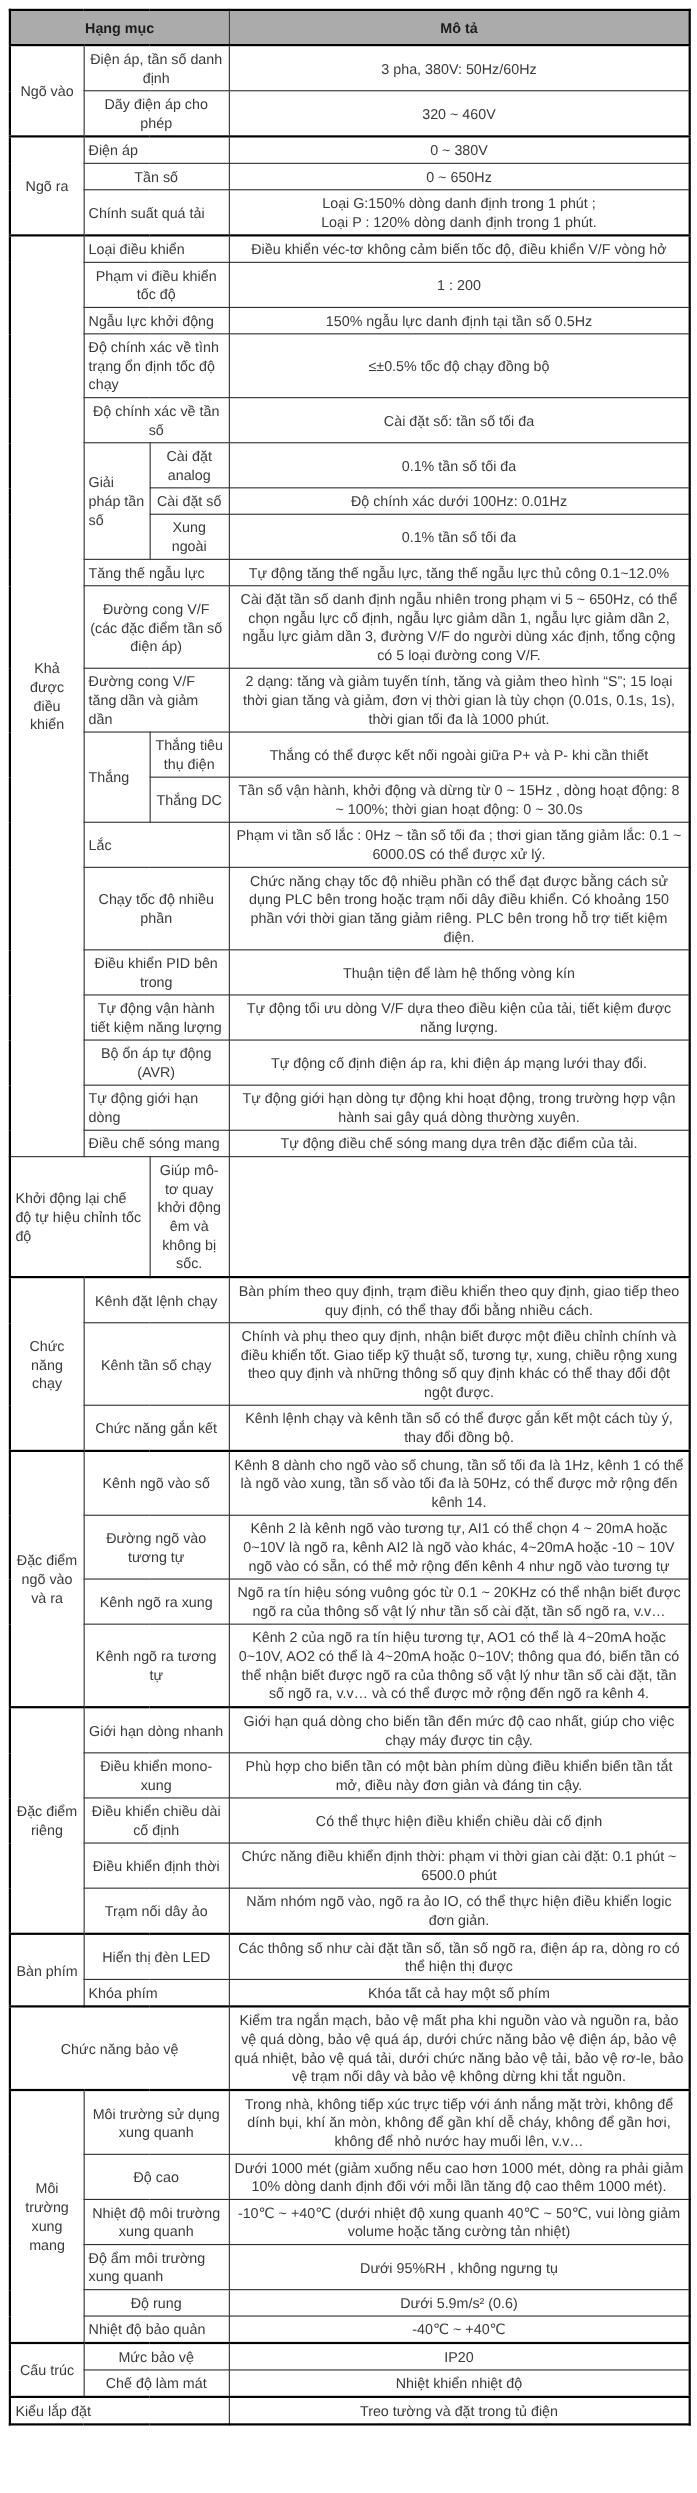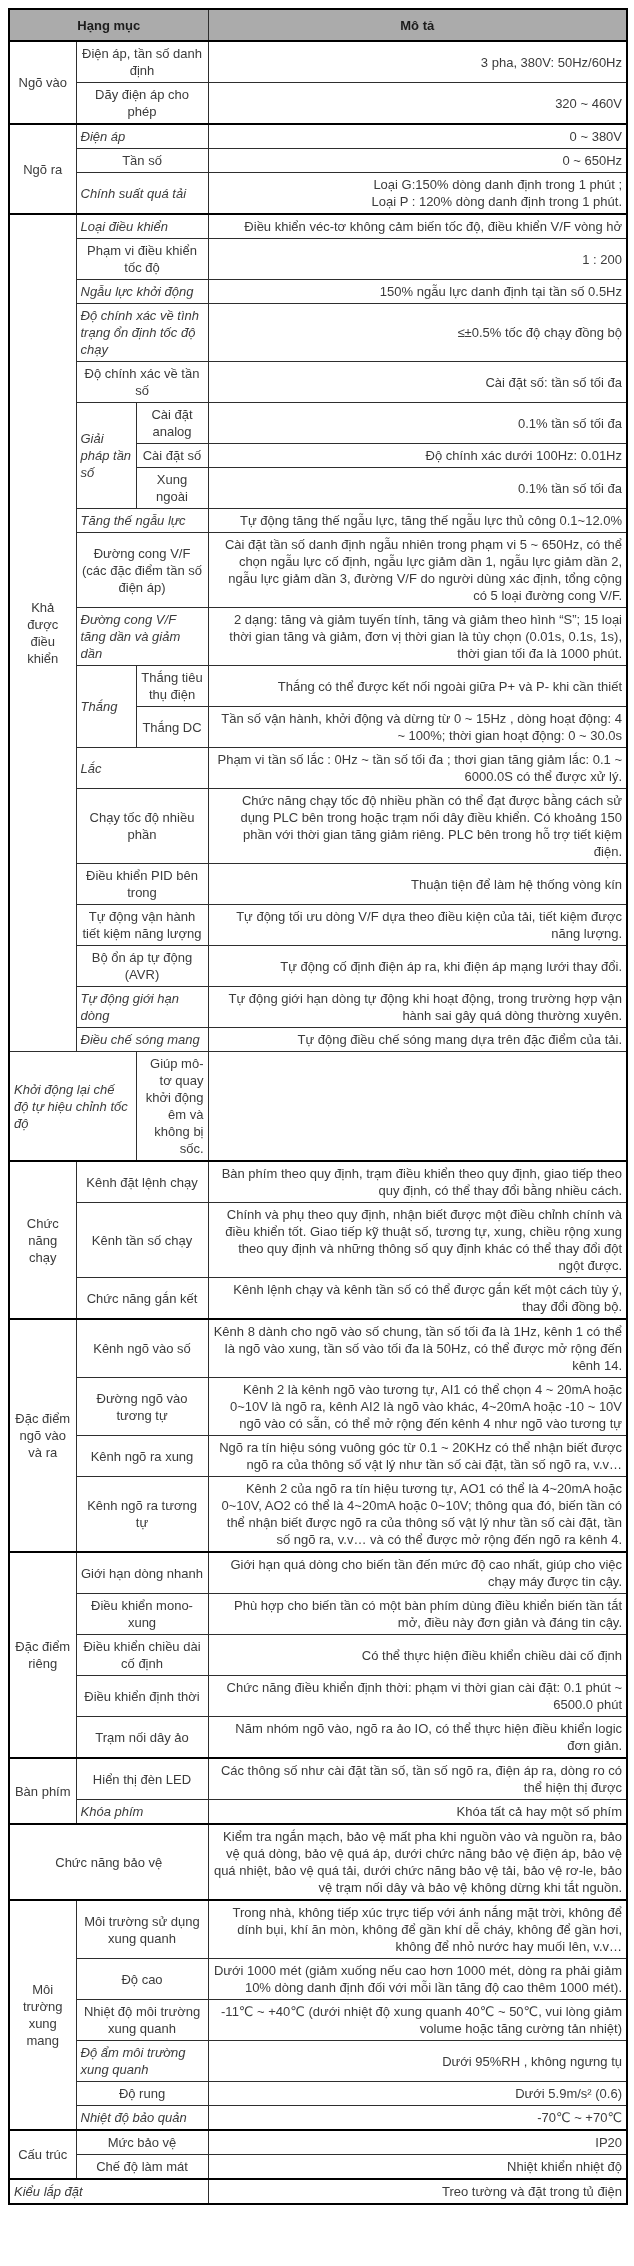--- a/index.html
+++ b/index.html
@@ -23,22 +23,22 @@
   thead th{
     background:#ababab;
     color:#1c1c1c;
     font-weight:bold;
     text-align:center;
     height:24px;
     border-bottom:2px solid #000;
   }
   tbody tr.gt > td{border-top:2px solid #000;}
   td.group, td.label, td.sub2a, td.sub2b, td.merged{text-align:center;}
-  td.desc{text-align:right;white-space:pre-line;padding-left:5px;}
-  td.al{text-align:left;font-style:italic;}
+  td.desc{text-align:center;white-space:pre-line;padding-left:5px;}
+  td.al{text-align:left;}
 </style>
 </head>
 <body>
 
 <div class="wrap">
   <table class="spec">
     <colgroup>
         <col style="width: 67px;">
         <col style="width: 60px;">
         <col style="width: 72px;">
@@ -120,21 +120,21 @@
           <td colspan="2" rowspan="1" class="label al">Đường cong V/F tăng dần và giảm dần</td>
           <td colspan="1" rowspan="1" class="desc">2 dạng: tăng và giảm tuyến tính, tăng và giảm theo hình “S”; 15 loại thời gian tăng và giảm, đơn vị thời gian là tùy chọn (0.01s, 0.1s, 1s), thời gian tối đa là 1000 phút.</td>
         </tr>
         <tr>
           <td colspan="1" rowspan="2" class="sub2a al">Thắng</td>
           <td colspan="1" rowspan="1" class="sub2b">Thắng tiêu thụ điện</td>
           <td colspan="1" rowspan="1" class="desc">Thắng có thể được kết nối ngoài giữa P+ và P- khi cần thiết</td>
         </tr>
         <tr>
           <td colspan="1" rowspan="1" class="sub2b">Thắng DC</td>
-          <td colspan="1" rowspan="1" class="desc">Tần số vận hành, khởi động và dừng từ 0 ~ 15Hz , dòng hoạt động: 4 ~ 100%; thời gian hoạt động: 0 ~ 30.0s</td>
+          <td colspan="1" rowspan="1" class="desc">Tần số vận hành, khởi động và dừng từ 0 ~ 15Hz , dòng hoạt động: 8 ~ 100%; thời gian hoạt động: 0 ~ 30.0s</td>
         </tr>
         <tr>
           <td colspan="2" rowspan="1" class="label al">Lắc</td>
           <td colspan="1" rowspan="1" class="desc">Phạm vi tần số lắc : 0Hz ~ tần số tối đa ; thơi gian tăng giảm lắc: 0.1 ~ 6000.0S có thể được xử lý.</td>
         </tr>
         <tr>
           <td colspan="2" rowspan="1" class="label">Chạy tốc độ nhiều phần</td>
           <td colspan="1" rowspan="1" class="desc">Chức năng chạy tốc độ nhiều phần có thể đạt được bằng cách sử dụng PLC bên trong hoặc trạm nối dây điều khiển. Có khoảng 150 phần với thời gian tăng giảm riêng. PLC bên trong hỗ trợ tiết kiệm điện.</td>
         </tr>
         <tr>
@@ -229,33 +229,33 @@
           <td colspan="1" rowspan="6" class="group">Môi trường xung mang</td>
           <td colspan="2" rowspan="1" class="label">Môi trường sử dụng xung quanh</td>
           <td colspan="1" rowspan="1" class="desc">Trong nhà, không tiếp xúc trực tiếp với ánh nắng mặt trời, không để dính bụi, khí ăn mòn, không để gần khí dễ cháy, không để gần hơi, không để nhỏ nước hay muối lên, v.v…</td>
         </tr>
         <tr>
           <td colspan="2" rowspan="1" class="label">Độ cao</td>
           <td colspan="1" rowspan="1" class="desc">Dưới 1000 mét (giảm xuống nếu cao hơn 1000 mét, dòng ra phải giảm 10% dòng danh định đối với mỗi lần tăng độ cao thêm 1000 mét).</td>
         </tr>
         <tr>
           <td colspan="2" rowspan="1" class="label">Nhiệt độ môi trường xung quanh</td>
-          <td colspan="1" rowspan="1" class="desc">-11℃ ~ +40℃ (dưới nhiệt độ xung quanh 40℃ ~ 50℃, vui lòng giảm volume hoặc tăng cường tản nhiệt)</td>
+          <td colspan="1" rowspan="1" class="desc">-10℃ ~ +40℃ (dưới nhiệt độ xung quanh 40℃ ~ 50℃, vui lòng giảm volume hoặc tăng cường tản nhiệt)</td>
         </tr>
         <tr>
           <td colspan="2" rowspan="1" class="label al">Độ ẩm môi trường xung quanh</td>
           <td colspan="1" rowspan="1" class="desc">Dưới 95%RH , không ngưng tụ</td>
         </tr>
         <tr>
           <td colspan="2" rowspan="1" class="label">Độ rung</td>
           <td colspan="1" rowspan="1" class="desc">Dưới 5.9m/s² (0.6)</td>
         </tr>
         <tr>
           <td colspan="2" rowspan="1" class="label al">Nhiệt độ bảo quản</td>
-          <td colspan="1" rowspan="1" class="desc">-70℃ ~ +70℃</td>
+          <td colspan="1" rowspan="1" class="desc">-40℃ ~ +40℃</td>
         </tr>
         <tr class="gt">
           <td colspan="1" rowspan="2" class="group">Cấu trúc</td>
           <td colspan="2" rowspan="1" class="label">Mức bảo vệ</td>
           <td colspan="1" rowspan="1" class="desc">IP20</td>
         </tr>
         <tr>
           <td colspan="2" rowspan="1" class="label">Chế độ làm mát</td>
           <td colspan="1" rowspan="1" class="desc">Nhiệt khiển nhiệt độ</td>
         </tr>

